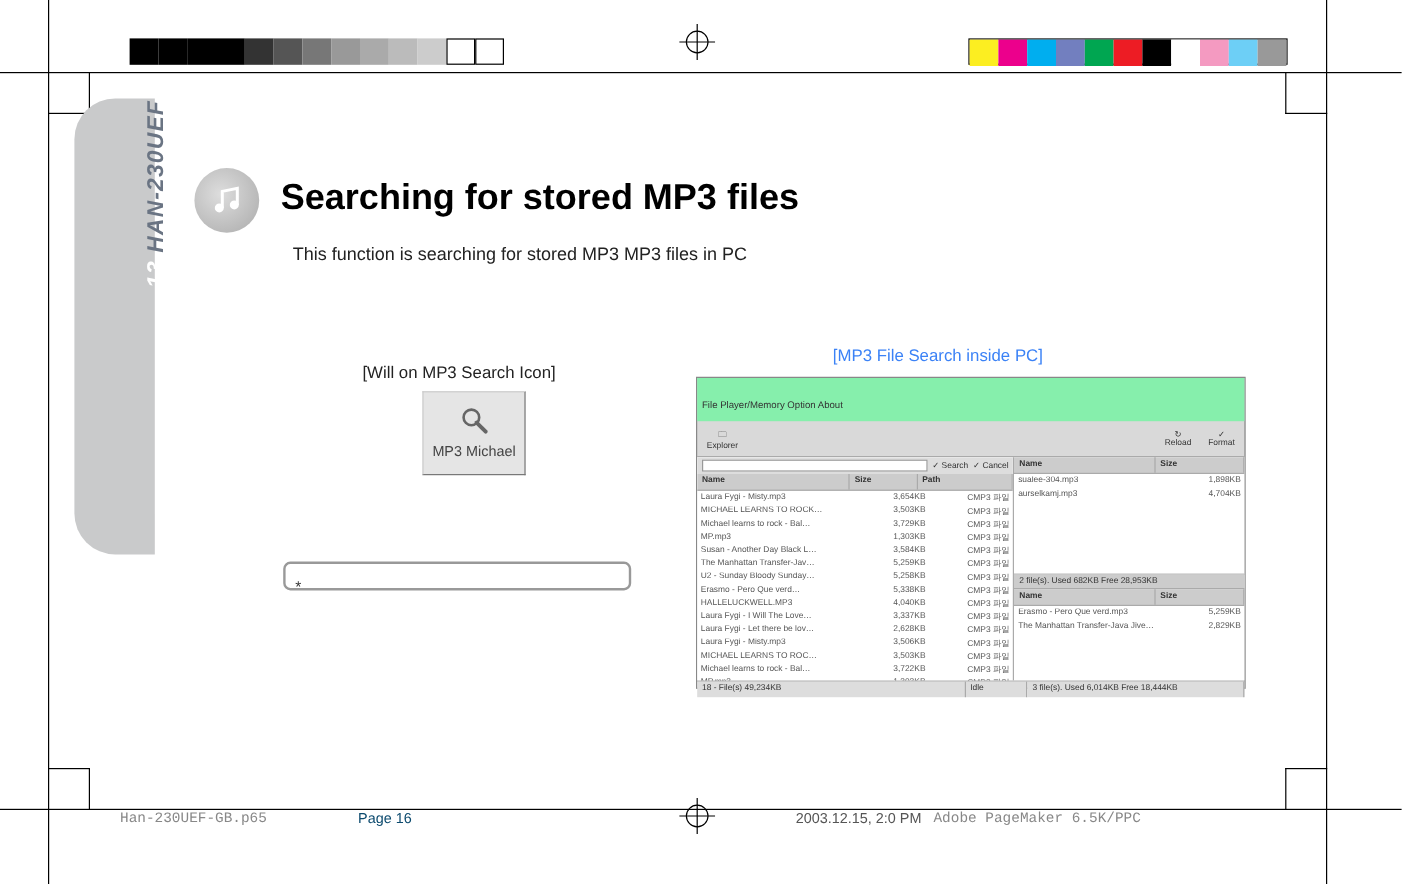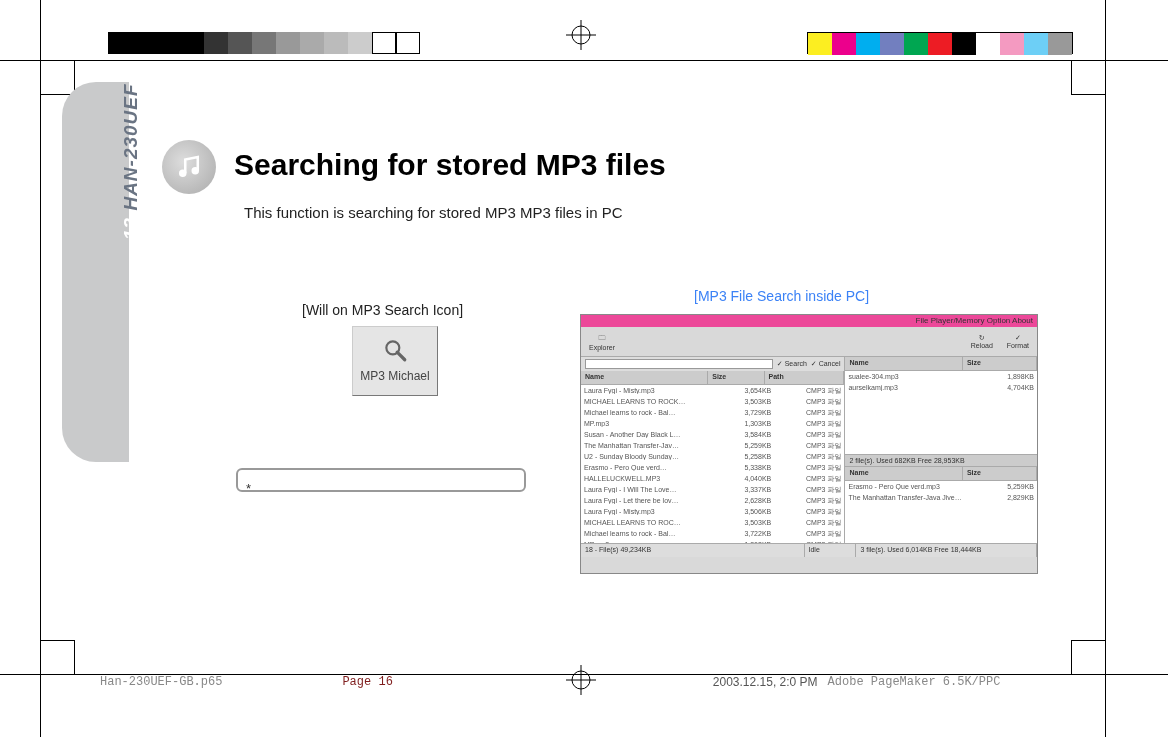--- a/index.html
+++ b/index.html
@@ -289,24 +289,23 @@
       height: 14px;
       background: linear-gradient(#555, #333);
       color: #fff;
       font-size: 8px;
       padding: 2px 4px;
       display:flex;
       justify-content:space-between;
     }
     .app-window .menubar {
       height: 12px;
-      background: #ec4899;
+      background: #86efac;
       font-size: 8px;
-      padding: 1px 4px;
-      text-align: right;
+      padding: 18px 4px;
     }
     .app-window .toolbar {
       height: 30px;
       border-bottom: 1px solid #aaa;
       display:flex;
       padding: 2px 4px;
       align-items:center;
       gap:6px;
     }
     .app-window .toolbar .tbtn {
@@ -385,21 +384,21 @@
       position: absolute;
       bottom: 48px;
       left: 100px;
       right: 90px;
       display:flex;
       font-size: 12px;
       color: #888;
       font-family: "Courier New", monospace;
     }
     .footer .fname {}
-    .footer .pg { margin-left: 120px; color:#7f1d1d; font-family: Liberation Mono, monospace; }
+    .footer .pg { margin-left: 76px; color:#0c4a6e; font-family: Liberation Sans, sans-serif; }
     .footer .dt { margin-left: 320px; color:#555; font-family: Arial; }
     .footer .app { margin-left: 10px; }
   </style>
 </head>
 <body>
 
 <div class="edge-top"></div>
 <div class="edge-bottom"></div>
 <div class="edge-right"></div>
 <div class="edge-left"></div>

